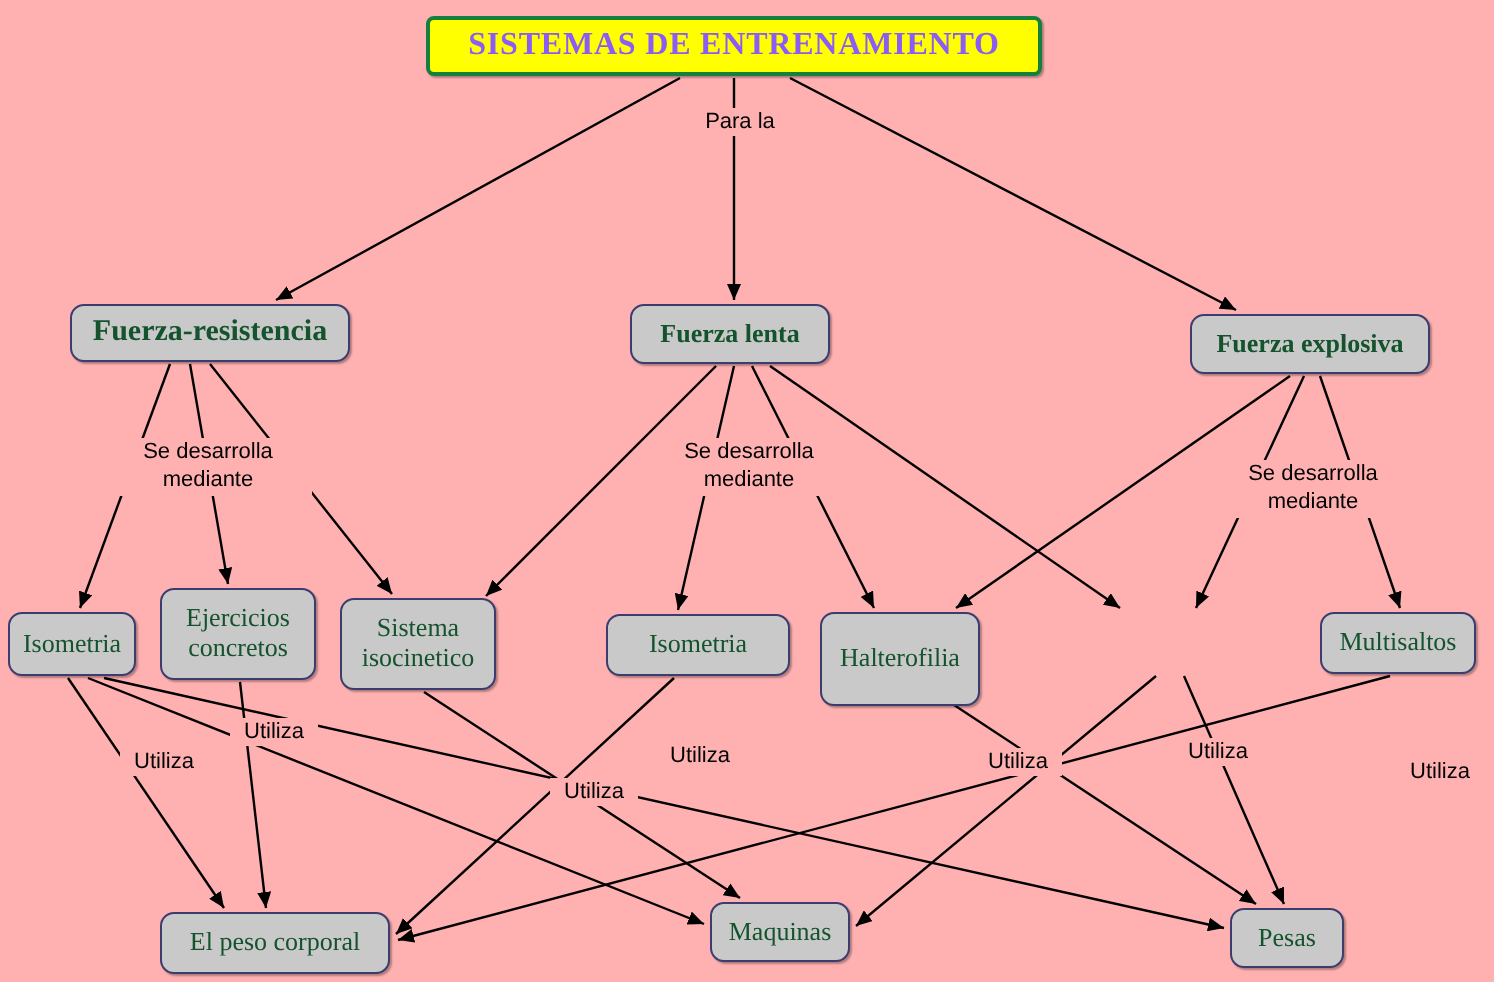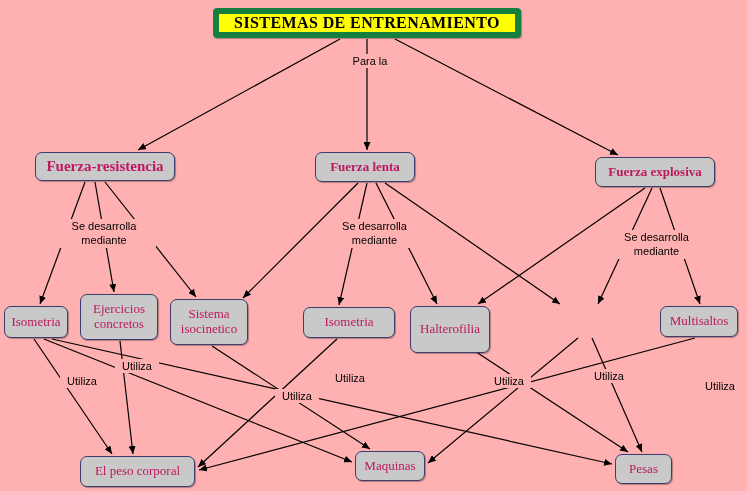--- a/index.html
+++ b/index.html
@@ -11,34 +11,34 @@
     overflow:hidden;
   }
   svg.edges { position:absolute; left:0; top:0; z-index:1; }
   .node {
     position:absolute; z-index:2;
     display:flex; align-items:center; justify-content:center;
     text-align:center;
     background:#c9c9c9;
     border:1.5px solid #3c3c6e;
     border-radius:7px;
-    color:#be185d;
+    color:#14532d;
     font-family:"Liberation Serif", serif;
     font-size:13px;
     line-height:1.15;
     box-shadow:1px 1px 1px rgba(0,0,0,0.3);
     padding:2px 4px;
     box-sizing:border-box;
   }
   .node.bold { font-weight:bold; }
   .node.title-box {
     background:#ffff00;
-    border:6px solid #15803d;
+    border:2px solid #15803d;
     border-radius:4px;
-    color:#000000;
+    color:#8b5cf6;
     font-weight:bold;
     font-size:16px;
     letter-spacing:0.4px;
   }
   .node.big { font-size:15px; }
   .label {
     position:absolute; z-index:2;
     color:#000000;
     font-size:11px;
     line-height:1.3;

